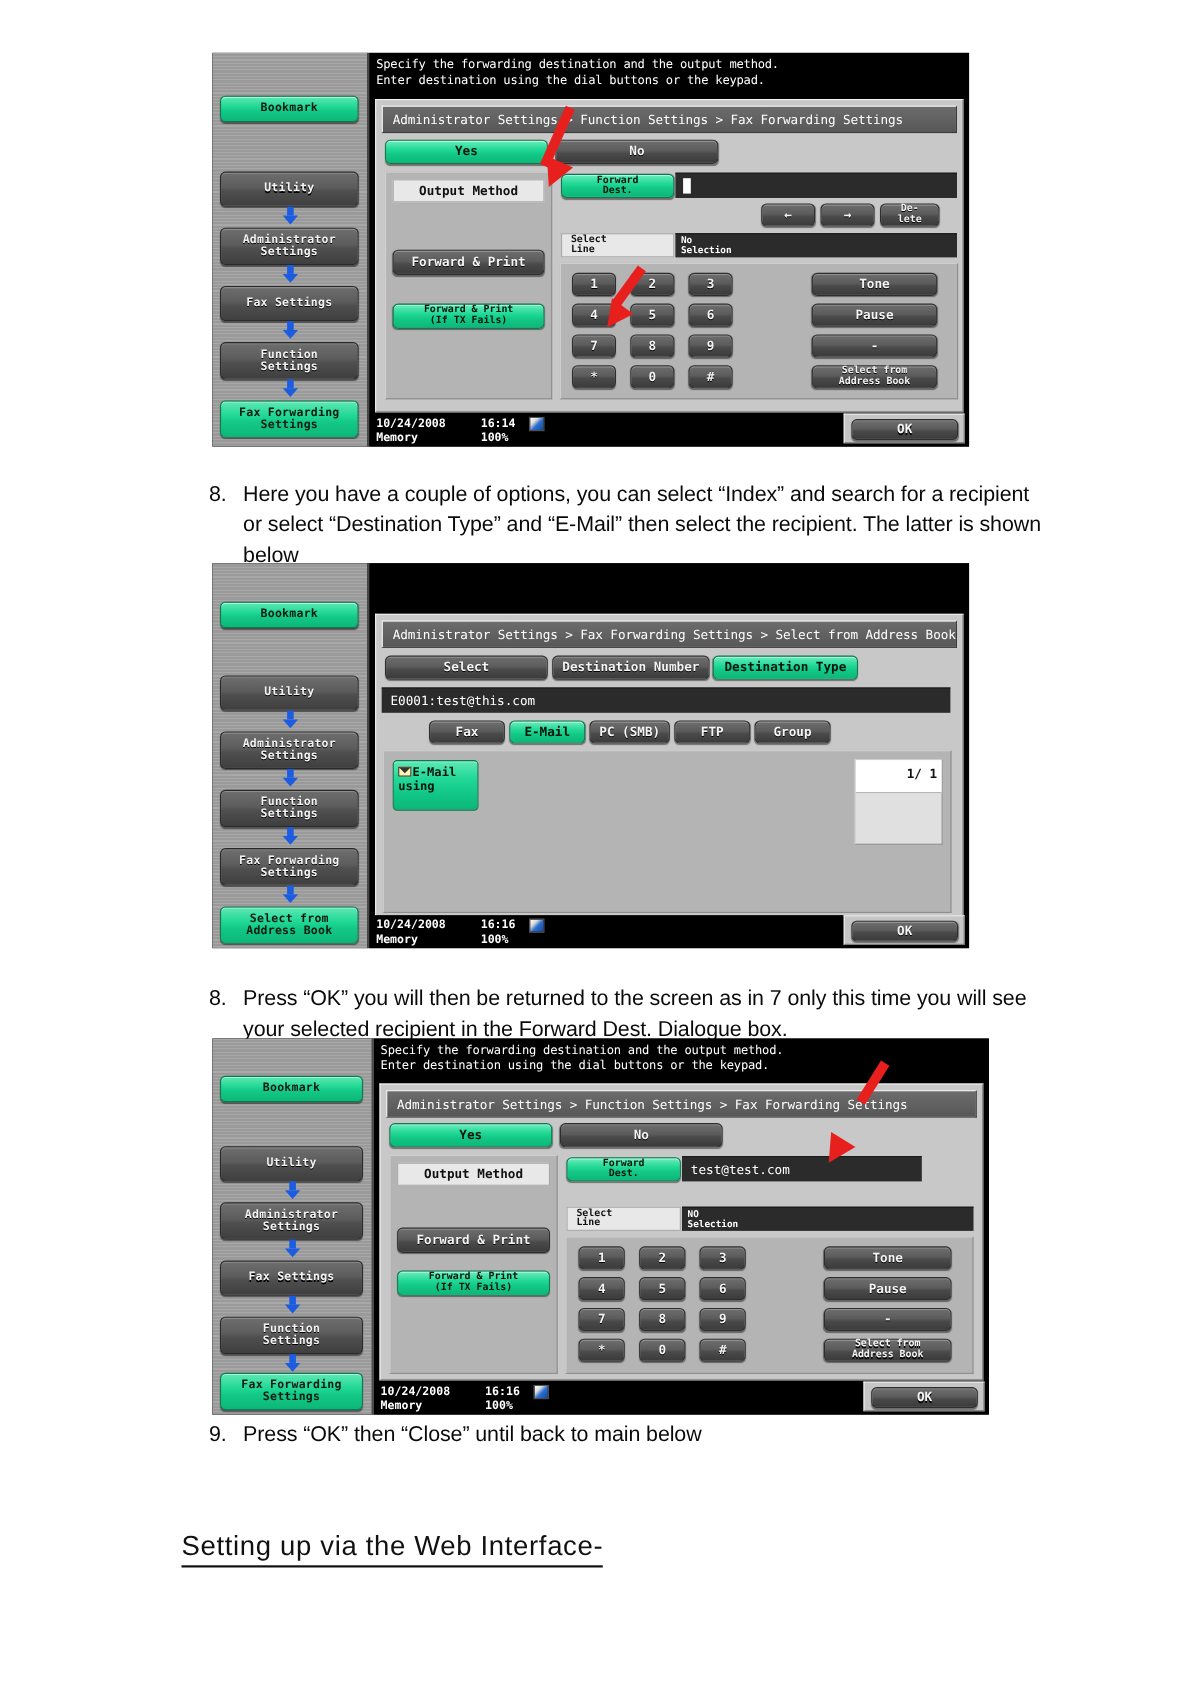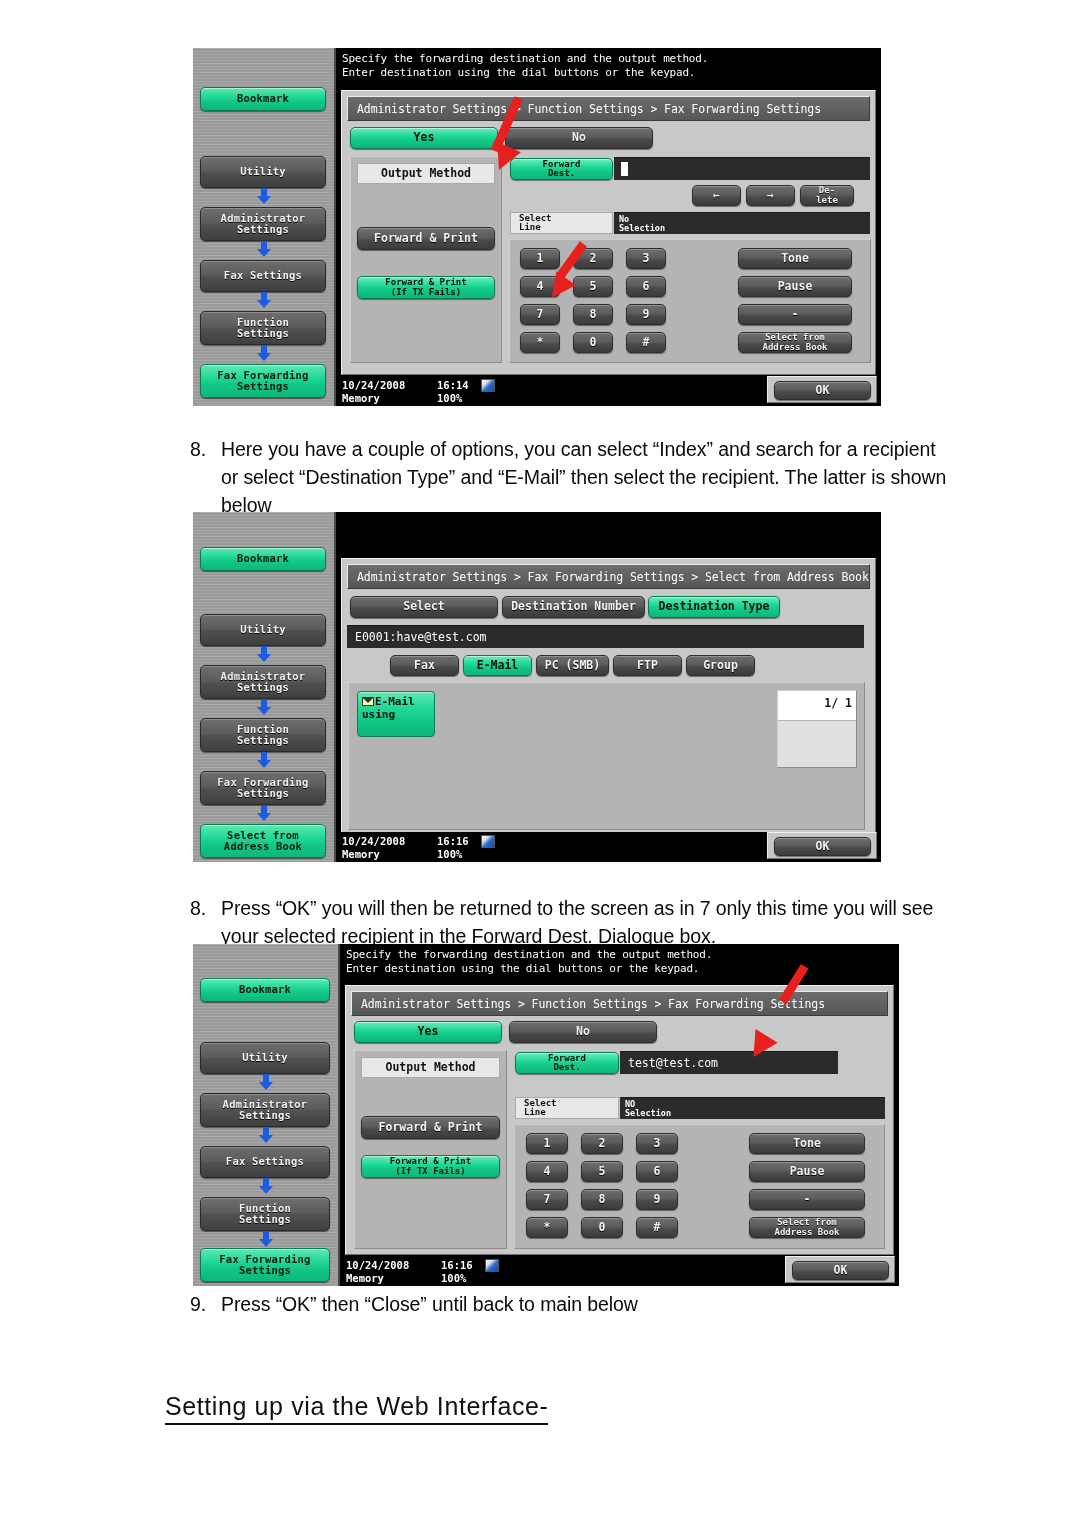--- a/index.html
+++ b/index.html
@@ -420,21 +420,21 @@
 
   <div class="screen">
 
     <div class="body-area" style="top:46px; height:275px;">
       <div class="crumb">Administrator Settings &gt; Fax Forwarding Settings &gt; Select from Address Book</div>
 
       <div class="btn" style="left:8px; top:37px; width:148px; height:22px;">Select</div>
       <div class="btn" style="left:160px; top:37px; width:143px; height:22px;">Destination Number</div>
       <div class="btn green" style="left:306px; top:37px; width:132px; height:22px;">Destination Type</div>
 
-      <div class="field" style="left:5px; top:66px; width:517px; height:23px;">E0001:have@test.com</div>
+      <div class="field" style="left:5px; top:66px; width:517px; height:23px;">E0001:test@this.com</div>
 
       <div class="btn" style="left:48px; top:96px; width:69px; height:21px;">Fax</div>
       <div class="btn green" style="left:121px; top:96px; width:69px; height:21px;">E-Mail</div>
       <div class="btn" style="left:194px; top:96px; width:73px; height:21px;">PC (SMB)</div>
       <div class="btn" style="left:271px; top:96px; width:69px; height:21px;">FTP</div>
       <div class="btn" style="left:344px; top:96px; width:69px; height:21px;">Group</div>
 
       <div class="subpanel" style="left:6px; top:123px; width:517px; height:148px;">
         <div class="tile" style="left:8px; top:8px; width:78px; height:46px;">
           <span class="env-icon"></span><span>E-Mail</span>

